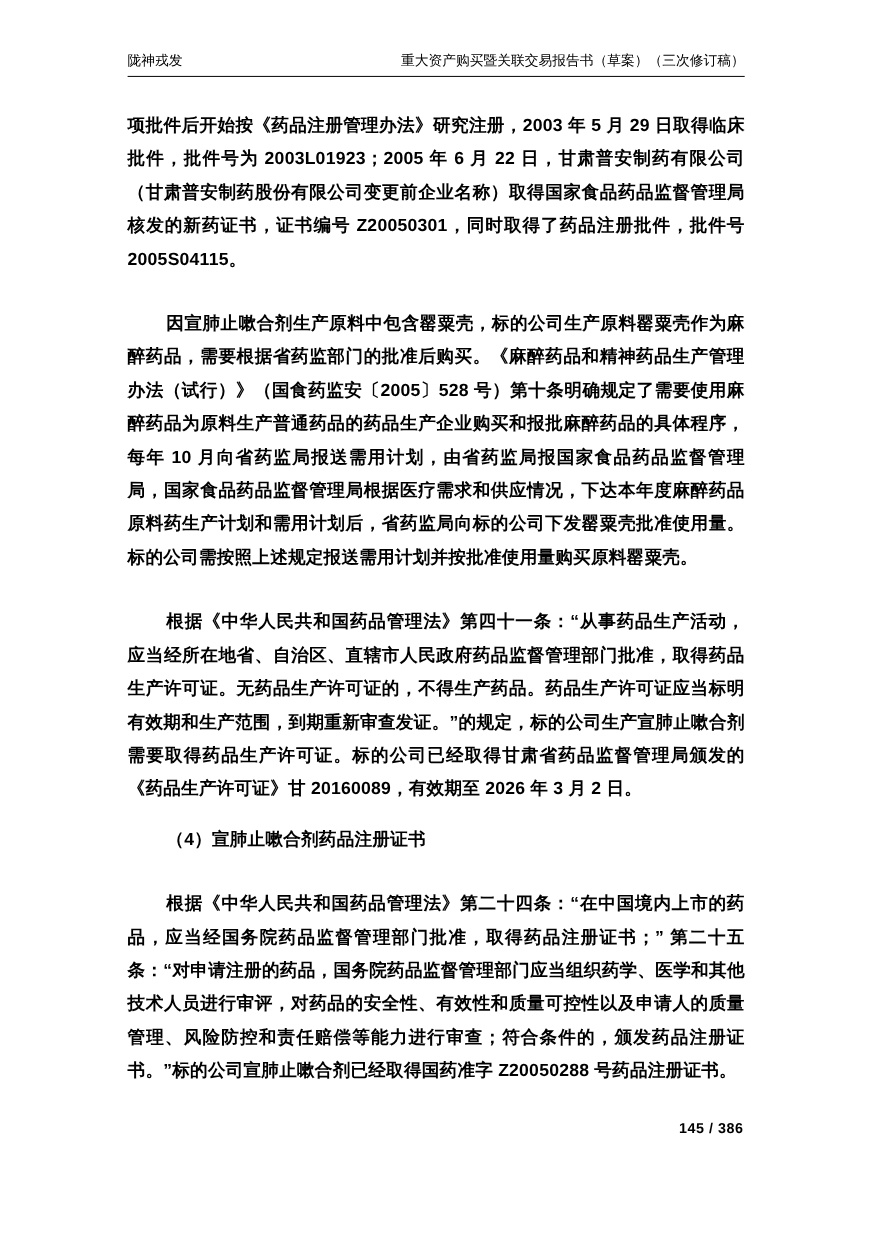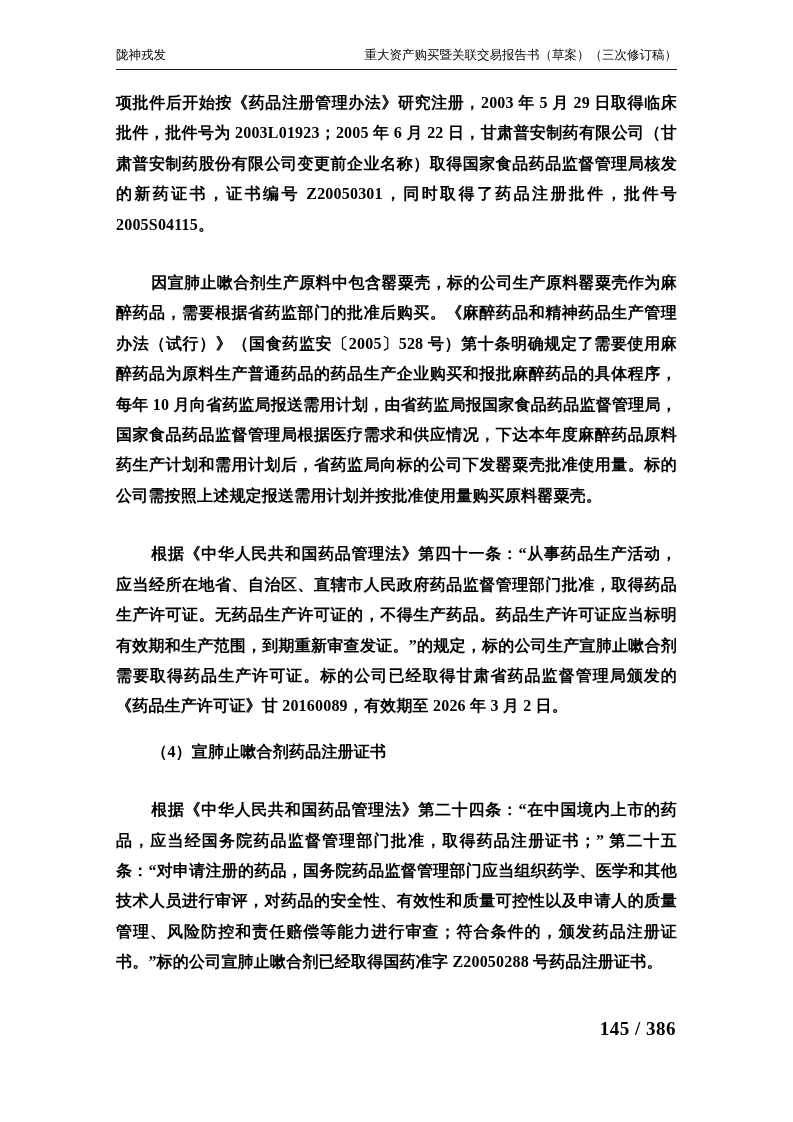--- a/index.html
+++ b/index.html
@@ -4,21 +4,21 @@
 <style>
   * { margin: 0; padding: 0; box-sizing: border-box; }
   html, body { background: #ffffff; }
   .page {
     position: relative;
     width: 793px;
     height: 1122px;
     margin: 0 auto;
     background: #ffffff;
     color: #000000;
-    font-family: Liberation Serif, serif;
+    font-family: Liberation Sans, sans-serif;
     overflow: hidden;
   }
   .header {
     position: absolute;
     left: 116px;
     right: 116px;
     top: 47px;
     display: flex;
     justify-content: space-between;
     align-items: flex-end;
@@ -36,27 +36,27 @@
   }
   .para, .heading {
     font-size: 16px;
     line-height: 30.4px;
     font-weight: bold;
     text-align: justify;
     text-justify: inter-ideograph;
     letter-spacing: 0.2px;
   }
   .para { text-indent: 2.2em; margin-top: 28px; }
-  .para.no-indent { text-indent: 0; margin-top: 0; }
+  .para.no-indent { text-indent: 0; margin-top: 12px; }
   .heading { text-indent: 2.2em; margin-top: 15px; }
   .footer {
     position: absolute;
     top: 1018px;
     right: 117px;
-    font-size: 19px;
+    font-size: 13px;
     font-weight: bold;
     letter-spacing: 0.5px;
   }
 </style>
 </head>
 <body>
 
 <div class="page">
 
   <div class="header">

